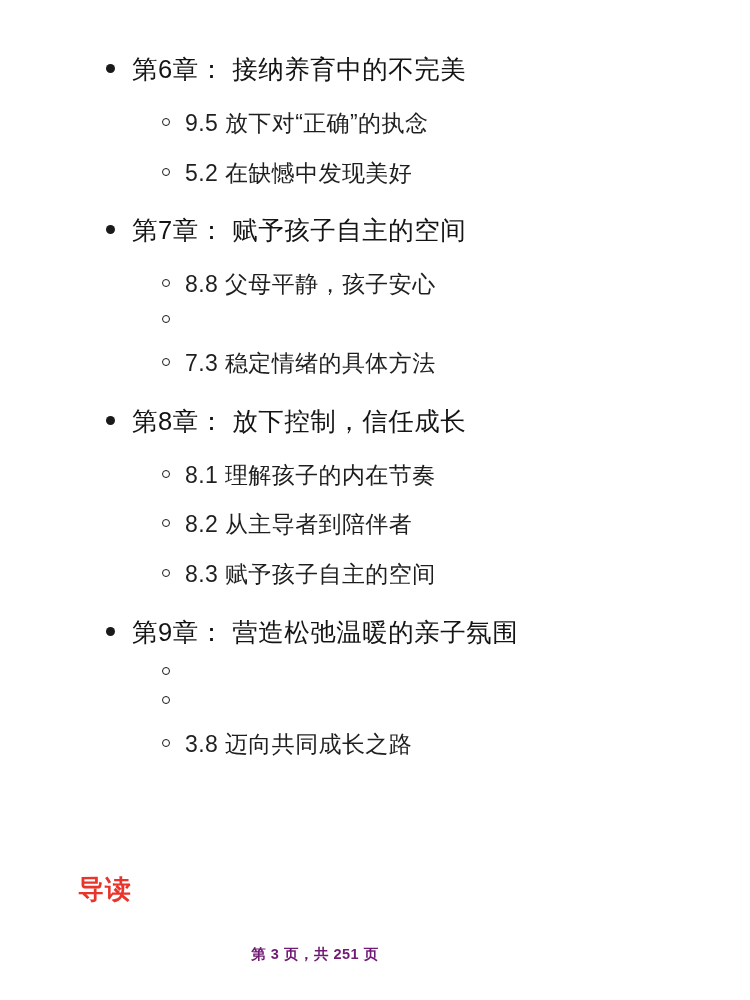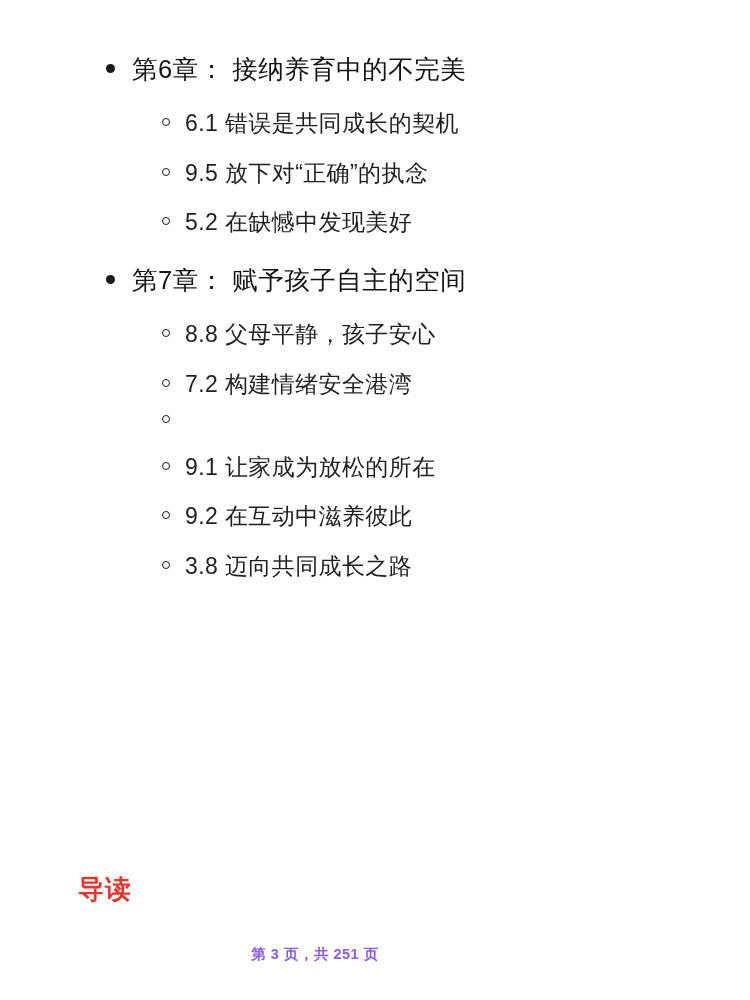--- a/index.html
+++ b/index.html
@@ -95,44 +95,40 @@
     letter-spacing: 1px;
   }
   .footer {
     position: absolute;
     left: 0;
     right: 0;
     bottom: 36px;
     text-align: center;
     font-size: 14.5px;
     font-weight: bold;
-    color: #8b5cf6;
+    color: #701a75;
     letter-spacing: 0.5px;
     margin-top: 44px;
   }
 </style>
 </head>
 <body>
 
 <div class="page">
 
   <ul class="toc">
 
     <li class="chapter">
       <div class="chapter-line">
         <span class="bullet-filled"></span>
         <span class="chapter-title">第6章： 接纳养育中的不完美</span>
       </div>
       <ul class="sections">
         <li class="section-line">
           <span class="bullet-hollow"></span>
-          <span class="section-title">6.1 错误是共同成长的契机</span>
-        </li>
-        <li class="section-line">
-          <span class="bullet-hollow"></span>
           <span class="section-title">9.5 放下对“正确”的执念</span>
         </li>
         <li class="section-line">
           <span class="bullet-hollow"></span>
           <span class="section-title">5.2 在缺憾中发现美好</span>
         </li>
       </ul>
     </li>
 
     <li class="chapter">
@@ -140,38 +136,60 @@
         <span class="bullet-filled"></span>
         <span class="chapter-title">第7章： 赋予孩子自主的空间</span>
       </div>
       <ul class="sections">
         <li class="section-line">
           <span class="bullet-hollow"></span>
           <span class="section-title">8.8 父母平静，孩子安心</span>
         </li>
         <li class="section-line">
           <span class="bullet-hollow"></span>
-          <span class="section-title">7.2 构建情绪安全港湾</span>
-        </li>
-        <li class="section-line">
-          <span class="bullet-hollow"></span>
-        </li>
-      </ul>
-    </li>
-
-
-    <li class="chapter">
-      <ul class="sections">
-        <li class="section-line">
-          <span class="bullet-hollow"></span>
-          <span class="section-title">9.1 让家成为放松的所在</span>
-        </li>
-        <li class="section-line">
-          <span class="bullet-hollow"></span>
-          <span class="section-title">9.2 在互动中滋养彼此</span>
+        </li>
+        <li class="section-line">
+          <span class="bullet-hollow"></span>
+          <span class="section-title">7.3 稳定情绪的具体方法</span>
+        </li>
+      </ul>
+    </li>
+
+    <li class="chapter">
+      <div class="chapter-line">
+        <span class="bullet-filled"></span>
+        <span class="chapter-title">第8章： 放下控制，信任成长</span>
+      </div>
+      <ul class="sections">
+        <li class="section-line">
+          <span class="bullet-hollow"></span>
+          <span class="section-title">8.1 理解孩子的内在节奏</span>
+        </li>
+        <li class="section-line">
+          <span class="bullet-hollow"></span>
+          <span class="section-title">8.2 从主导者到陪伴者</span>
+        </li>
+        <li class="section-line">
+          <span class="bullet-hollow"></span>
+          <span class="section-title">8.3 赋予孩子自主的空间</span>
+        </li>
+      </ul>
+    </li>
+
+    <li class="chapter">
+      <div class="chapter-line">
+        <span class="bullet-filled"></span>
+        <span class="chapter-title">第9章： 营造松弛温暖的亲子氛围</span>
+      </div>
+      <ul class="sections">
+        <li class="section-line">
+          <span class="bullet-hollow"></span>
+        </li>
+        <li class="section-line">
+          <span class="bullet-hollow"></span>
         </li>
         <li class="section-line">
           <span class="bullet-hollow"></span>
           <span class="section-title">3.8 迈向共同成长之路</span>
         </li>
       </ul>
     </li>
 
   </ul>
 

